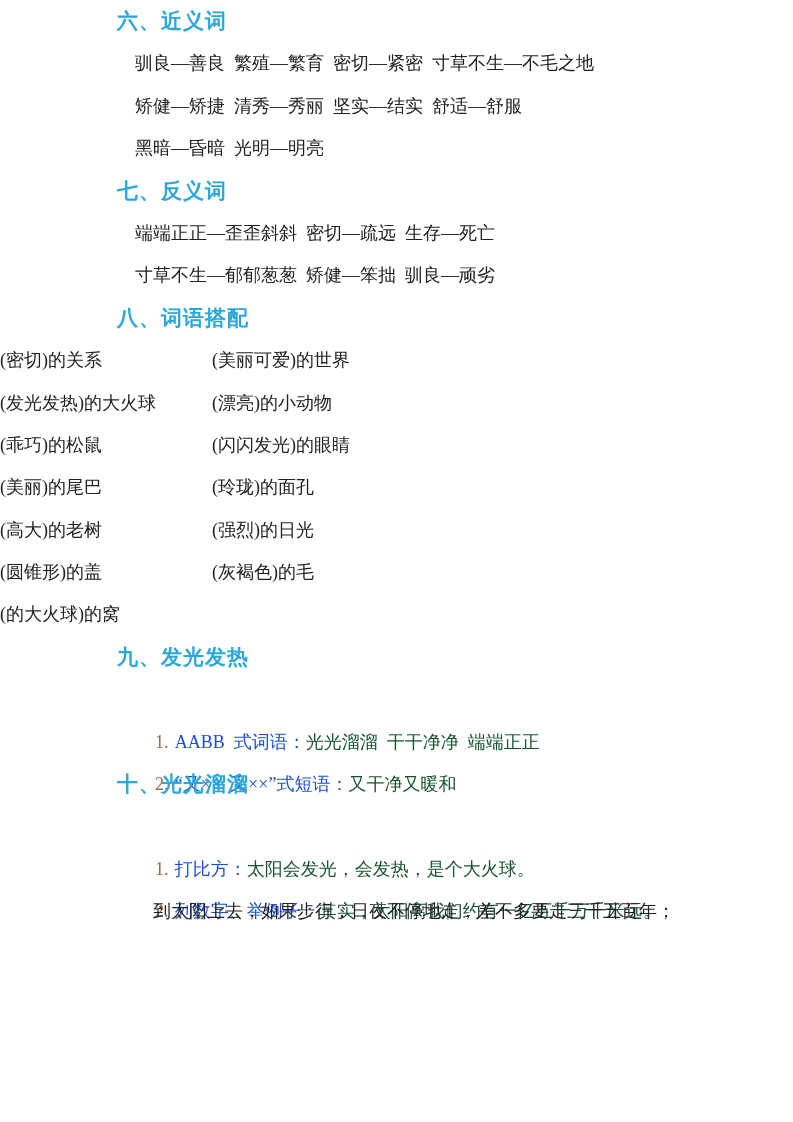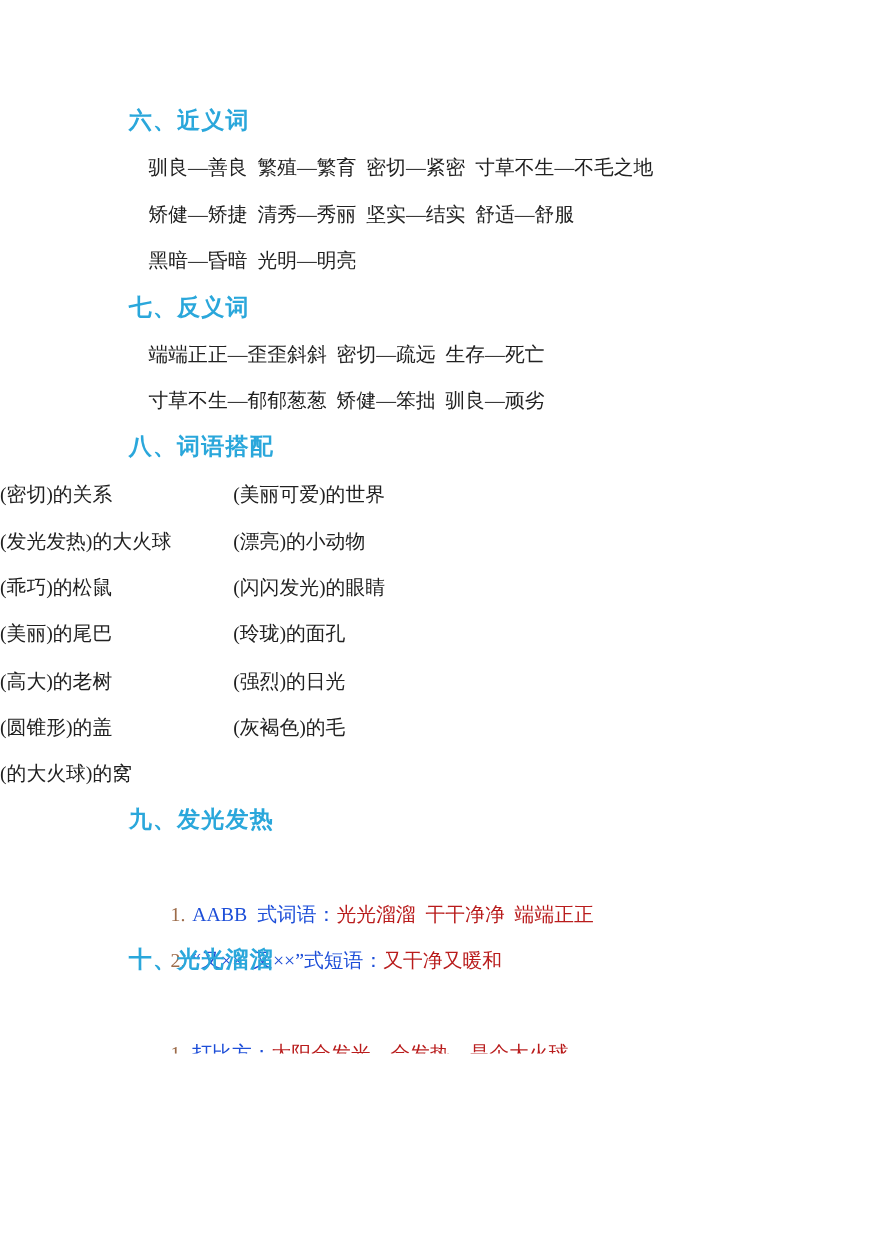--- a/index.html
+++ b/index.html
@@ -7,21 +7,20 @@
     padding: 0;
     background: #ffffff;
   }
   .page {
     position: relative;
     width: 793px;
     height: 958px;
     margin: 0 auto;
     background: #ffffff;
     overflow: hidden;
-    padding-top: 89px;
     box-sizing: border-box;
     font-family: "Liberation Serif", "DejaVu Serif", serif;
     color: #212121;
   }
   .row {
     height: 42.4px;
     line-height: 42.4px;
     white-space: pre;
     font-size: 18px;
   }
@@ -47,21 +46,21 @@
     margin-left: 137px;
   }
   .item .num {
     color: #9c6b49;
     margin-right: 0.35em;
   }
   .item .label {
     color: #1d4ed8;
   }
   .item .content {
-    color: #b91c1c;
+    color: #14532d;
   }
   .continuation {
     margin-left: 153px;
   }
 </style>
 </head>
 <body>
 
 <div class="page">
 

